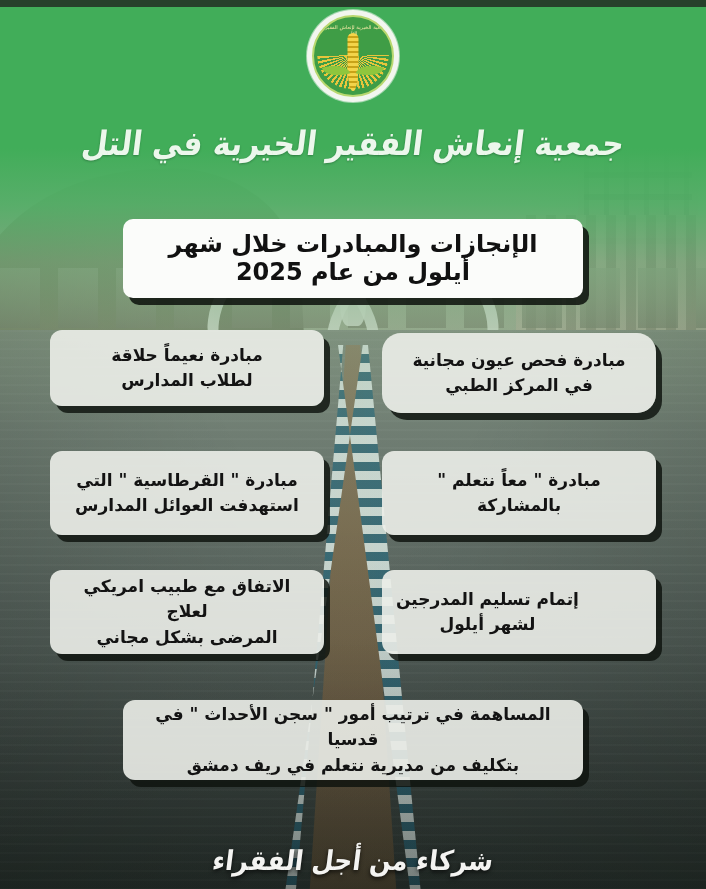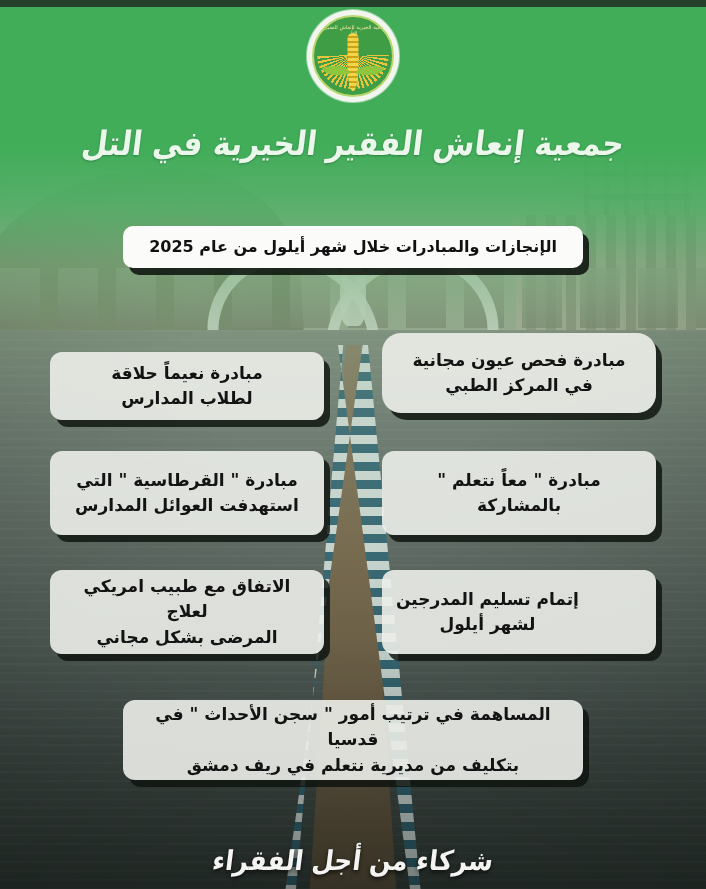--- a/index.html
+++ b/index.html
@@ -256,30 +256,30 @@
     transform: skewX(-7deg) scaleY(1.12);
     text-shadow: 0 1px 2px rgba(20,70,35,.45);
     opacity: .96;
     white-space: nowrap;
   }
 
   
   .headline {
     position: absolute;
     left: 50%;
-    top: 226px;
+    top: 219px;
     transform: translateX(-50%);
     width: 460px;
     padding: 11px 20px 12px;
     box-sizing: border-box;
     background: #fbfcfa;
     border-radius: 10px;
     box-shadow: 6px 7px 0 rgba(12,16,12,.85);
     text-align: center;
-    font-size: 16px;
+    font-size: 24px;
     font-weight: 700;
     color: #111;
     letter-spacing: -.2px;
   }
 
   
   .card {
     position: absolute;
     box-sizing: border-box;
     background: rgba(236,238,233,.90);
@@ -291,21 +291,21 @@
     text-align: center;
     padding: 10px 14px;
     font-size: 17px;
     font-weight: 700;
     color: #131313;
     line-height: 1.5;
   }
   .card span { display: block; }
 
   .card.r1a { right: 50px;  top: 333px; width: 274px; height: 80px; border-radius: 19px; }
-  .card.r1b { left: 50px;   top: 352px; width: 274px; height: 68px; }
+  .card.r1b { left: 50px;   top: 330px; width: 274px; height: 76px; }
   .card.r2a { right: 50px;  top: 451px; width: 274px; height: 84px; }
   .card.r2b { left: 50px;   top: 451px; width: 274px; height: 84px; }
   .card.r3a { right: 50px;  top: 570px; width: 274px; height: 84px; justify-content: flex-end; }
   .card.r3b { left: 50px;   top: 570px; width: 274px; height: 84px; align-items: center; }
   .card.wide {
     left: 50%;
     transform: translateX(-50%);
     top: 700px;
     width: 460px;
     height: 80px;

